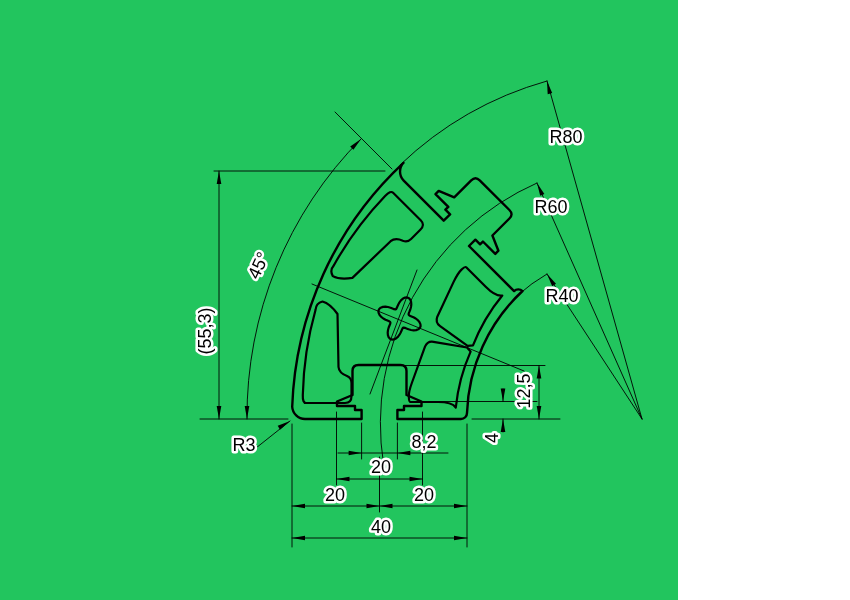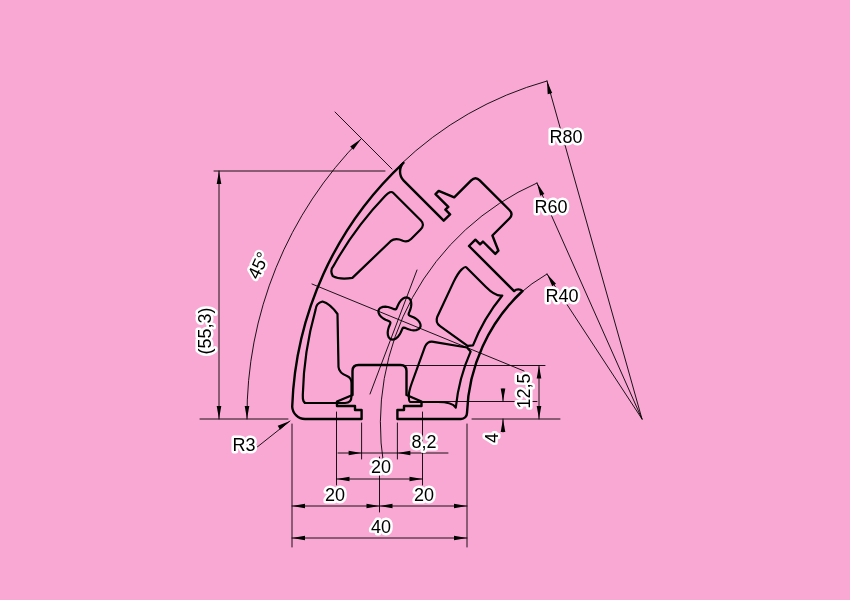--- a/index.html
+++ b/index.html
@@ -1,16 +1,16 @@
 <!DOCTYPE html>
 <html><head>
 <meta charset="utf-8">
 <style>
   html,body{margin:0;padding:0;background:#ffffff;}
-  .stage{width:850px;height:600px;position:relative;background:#f9a8d4;overflow:hidden;text-align:center;}
+  .stage{width:678px;height:600px;position:relative;background:#22c55e;overflow:hidden;text-align:center;}
   svg{display:block;}
   text{font-family:"Liberation Sans","DejaVu Sans",sans-serif;font-size:18px;fill:#000;
        paint-order:stroke;stroke:#ffffff;stroke-width:5px;stroke-linejoin:round;}
   .thick{fill:none;stroke:#000;stroke-width:2.4;stroke-linejoin:round;stroke-linecap:round;}
   .mid{fill:none;stroke:#000;stroke-width:2.2;stroke-linejoin:round;stroke-linecap:round;}
   .thin{fill:none;stroke:#000;stroke-width:0.9;stroke-linecap:round;}
   .arrow{fill:#000;stroke:none;}
 </style>
 </head>
 <body>

